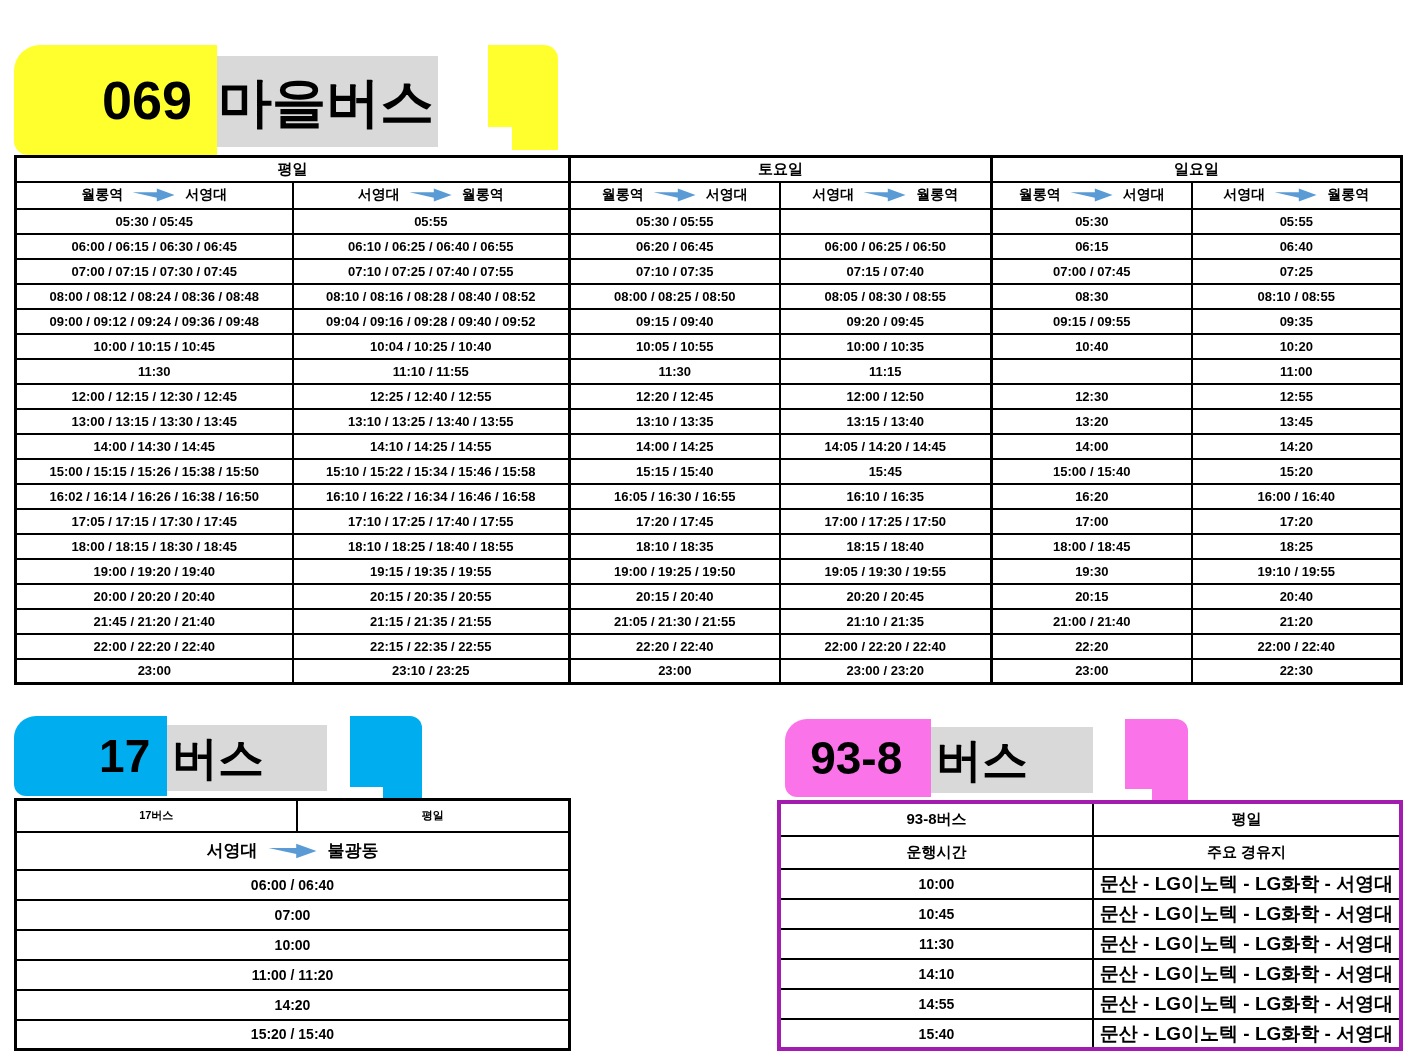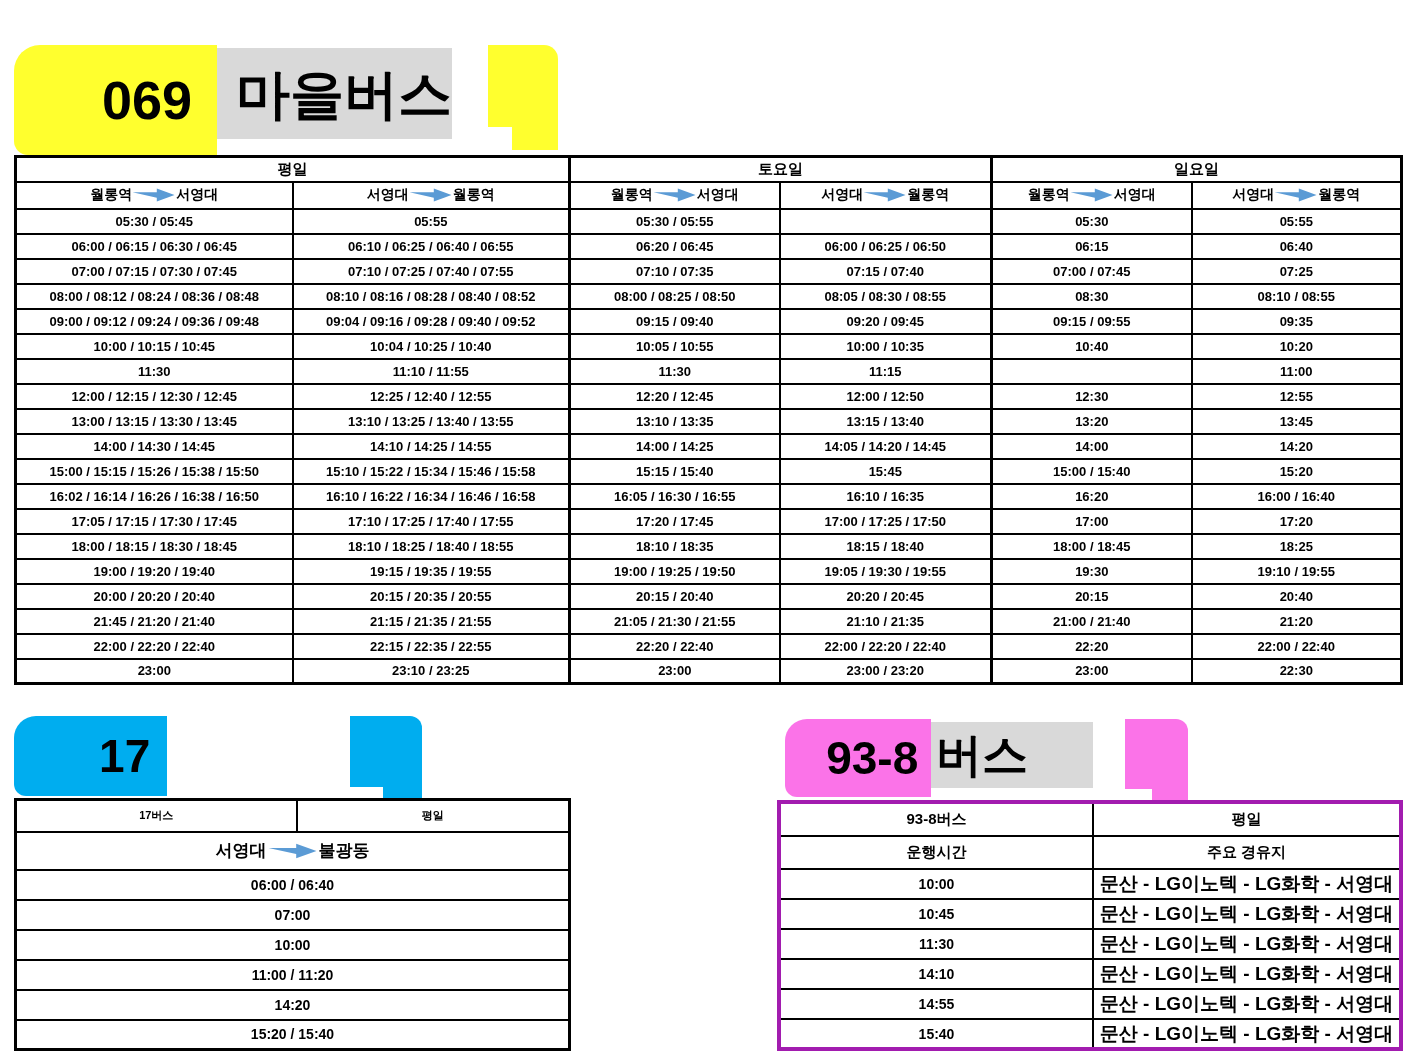--- a/index.html
+++ b/index.html
@@ -1,32 +1,32 @@
 <!DOCTYPE html>
 <html><head>
 <meta charset="utf-8">
 <style>
   html,body{margin:0;padding:0;background:#fff;}
   .page{position:relative;width:1406px;height:1056px;background:#ffffff;overflow:hidden;
         font-family:"Liberation Sans",sans-serif;color:#000;}
 
   
-  .title{position:absolute;display:flex;align-items:flex-start;font-weight:bold;line-height:1;}
+  .title{position:absolute;display:flex;align-items:center;font-weight:bold;line-height:1;}
   .tnum,.tsuf{display:flex;align-items:center;white-space:pre;box-sizing:border-box;}
   .t069{left:14px;top:45px;font-size:54px;}
   .t069 .tnum{background:#FFFF2E;height:110px;min-width:203px;border-radius:26px 0 0 14px;
               justify-content:flex-end;padding-right:10px;}
-  .t069 .tsuf{background:#D9D9D9;height:91px;min-width:221px;margin-top:3px;padding-left:19px;}
-  .t17{left:14px;top:716px;font-size:46px;flex-direction:column;}
+  .t069 .tsuf{background:#D9D9D9;height:91px;min-width:221px;margin-top:3px;padding-left:1px;}
+  .t17{left:14px;top:716px;font-size:46px;}
   .t17 .tnum{background:#00ADEF;height:80px;min-width:153px;border-radius:22px 0 0 12px;
              justify-content:flex-end;padding-right:4px;}
   .t17 .tsuf{background:#D9D9D9;height:66px;min-width:160px;margin-top:3px;padding-left:5px;}
   .t938{left:785px;top:719px;font-size:46px;}
   .t938 .tnum{background:#FB73E8;height:78px;min-width:146px;border-radius:22px 0 0 12px;
-              justify-content:flex-end;padding-right:0;}
+              justify-content:flex-end;padding-right:16px;}
   .t938 .tsuf{background:#D9D9D9;height:66px;min-width:162px;margin-top:3px;padding-left:5px;}
 
   
   .deco{position:absolute;}
   .deco .m{position:absolute;left:0;top:0;}
   .deco .t{position:absolute;}
   .d069{left:488px;top:45px;width:70px;height:105px;}
   .d069 .m{width:70px;height:82px;background:#FFFF2E;border-radius:0 14px 0 0;}
   .d069 .t{left:24px;top:82px;width:46px;height:23px;background:#FFFF2E;}
   .d17{left:350px;top:716px;width:72px;height:91px;}
@@ -43,21 +43,21 @@
   .thick-l{border-left-width:3px;}
 
   #t069{left:14px;top:155px;width:1386px;border:3px solid #000;}
   #t069 .day-row{height:25px;}
   #t069 .day-row th{font-size:15px;}
   #t069 .dir-row{height:27px;}
   #t069 .dir-row th{font-size:14px;}
   #t069 tbody tr{height:25px;}
   #t069 td{font-size:13px;}
 
-  .dirwrap{display:flex;align-items:center;justify-content:center;}
+  .dirwrap{display:flex;align-items:center;justify-content:center;gap:9px;}
   .arr{width:44px;height:14px;display:block;}
   .arr-lg{width:52px;height:16px;display:block;}
 
   #t17{left:14px;top:798px;width:554px;border:3px solid #000;}
   #t17 .hdr{height:32px;}
   #t17 .hdr th{font-size:11px;}
   #t17 .dir{height:38px;}
   #t17 .dir td{font-size:17px;}
   #t17 tbody tr.data{height:30px;}
   #t17 tbody tr.data td{font-size:14px;}

